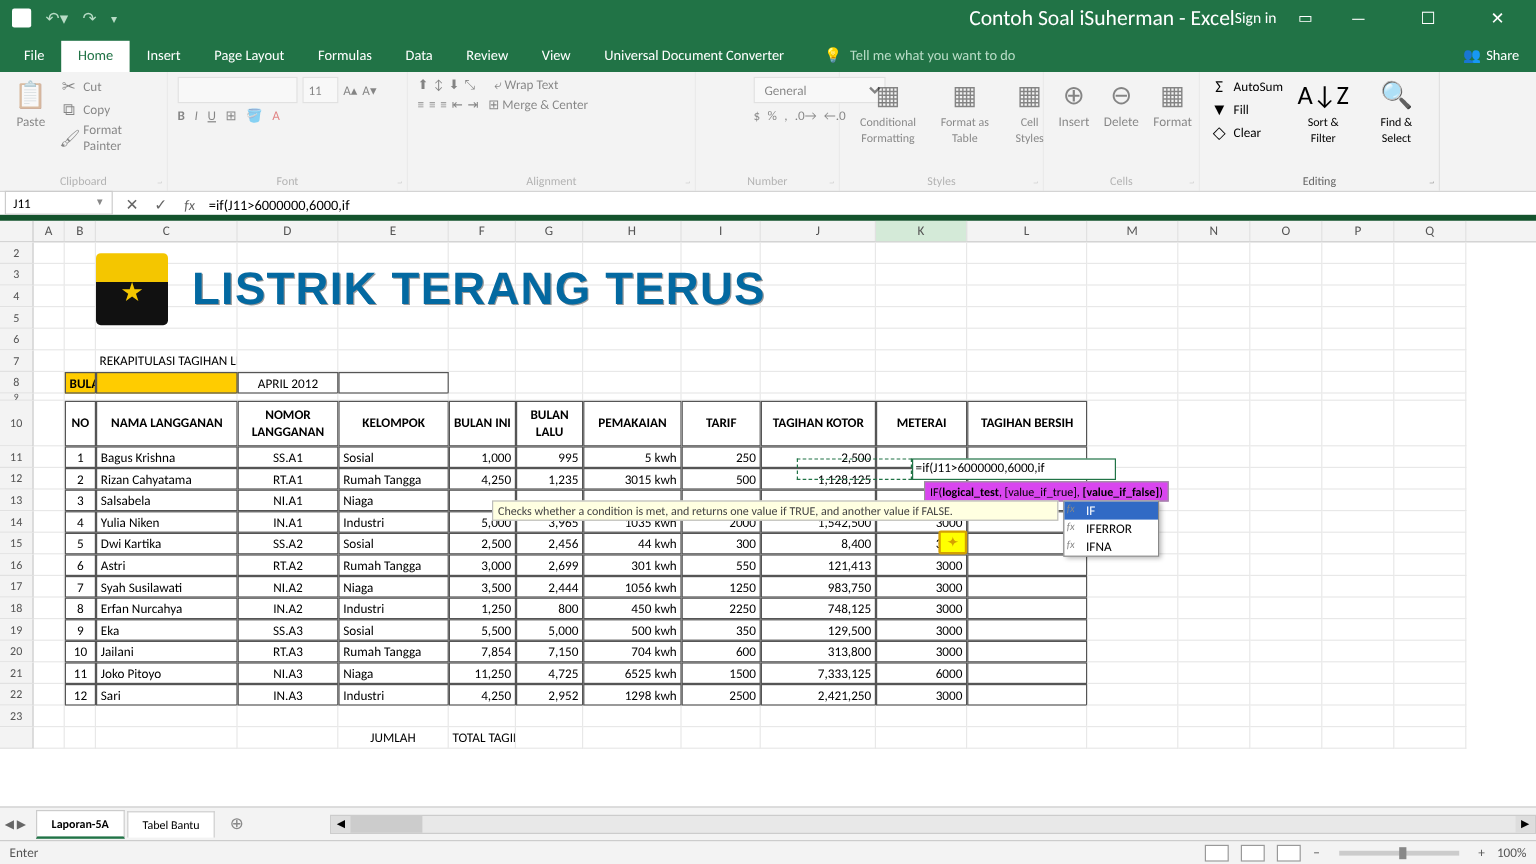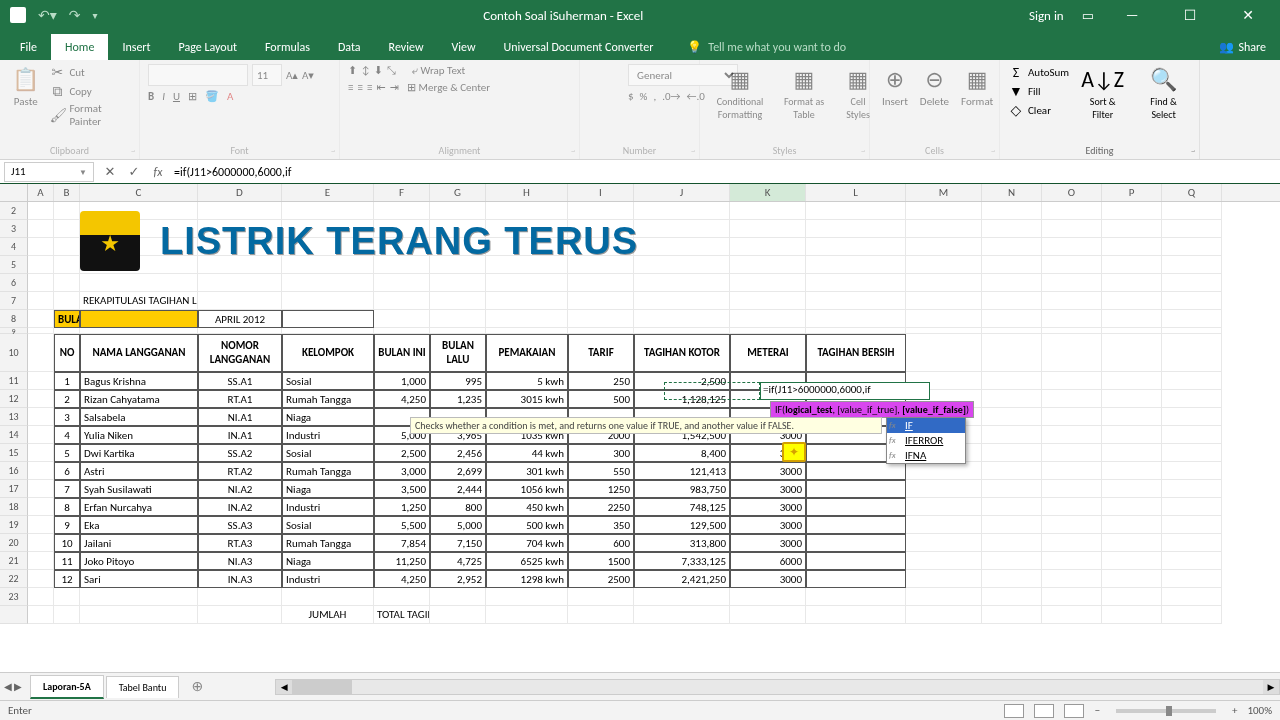--- a/index.html
+++ b/index.html
@@ -3,21 +3,21 @@
 <meta charset="utf-8">
 <style>
 * { box-sizing: border-box; margin: 0; padding: 0; font-family: "Segoe UI", Calibri, sans-serif; }
 body { background: #fff; font-size: 12px; overflow: hidden; width: 1280px; height: 720px; }
 
 
 .titlebar { background: #217346; height: 30px; display: flex; align-items: center; color: #fff; }
 .titlebar .qat { display: flex; align-items: center; gap: 12px; padding-left: 10px; }
 .titlebar .qat .save-icon { width: 16px; height: 16px; background: #fff; border-radius: 2px; position: relative; }
 .titlebar .qat .undo-icon, .titlebar .qat .redo-icon { font-size: 14px; color: #b8dcc6; }
-.titlebar .title { flex: 1; text-align: center; font-size: 13px; }
+.titlebar .title { flex: 1; text-align: right; font-size: 18px; }
 .titlebar .right { display: flex; align-items: center; gap: 18px; padding-right: 12px; font-size: 13px; }
 .titlebar .win-btn { width: 40px; text-align: center; font-size: 14px; }
 
 
 .ribbon-tabs { background: #217346; height: 30px; display: flex; align-items: flex-end; padding-left: 6px; }
 .ribbon-tabs .tab { padding: 6px 14px; color: #fff; font-size: 12px; cursor: pointer; }
 .ribbon-tabs .tab.active { background: #fff; color: #217346; }
 .ribbon-tabs .tell-me { flex: 1; color: #b8dcc6; padding-left: 20px; display: flex; align-items: center; gap: 6px; padding-bottom: 6px; }
 .ribbon-tabs .share { color: #fff; padding: 6px 14px; display: flex; align-items: center; gap: 4px; }
 
@@ -27,21 +27,21 @@
 .ribbon-group .group-label { text-align: center; font-size: 10px; color: #666; position: relative; }
 .ribbon-group .group-label::after { content: "⌐"; position: absolute; right: -4px; bottom: 0; font-size: 8px; color: #888; transform: rotate(180deg); }
 .ribbon-group.disabled { opacity: 0.45; }
 .ribbon-btn-big { display: flex; flex-direction: column; align-items: center; gap: 2px; padding: 2px 4px; font-size: 11px; }
 .ribbon-btn-big .ico { font-size: 22px; }
 .ribbon-row { display: flex; align-items: center; gap: 4px; font-size: 11px; }
 .ribbon-row .ico { font-size: 14px; width: 16px; text-align: center; }
 .ribbon-select { border: 1px solid #ccc; background: #fff; height: 22px; padding: 0 4px; font-size: 11px; }
 
 
-.formula-bar { height: 24px; border-bottom: 1px solid #14532d; display: flex; align-items: center; background: #fff; }
+.formula-bar { height: 24px; border-bottom: 5px solid #14532d; display: flex; align-items: flex-end; background: #fff; }
 .name-box { width: 90px; border: 1px solid #ccc; height: 20px; margin: 0 4px; padding: 0 6px; font-size: 11px; display: flex; align-items: center; justify-content: space-between; }
 .name-box .drop { color: #888; font-size: 8px; }
 .fb-btn { width: 24px; text-align: center; color: #666; font-size: 13px; }
 .fb-fx { font-style: italic; font-size: 12px; }
 .fb-input { flex: 1; padding-left: 4px; font-size: 12px; }
 
 
 .sheet-area { position: relative; height: calc(720px - 30px - 30px - 100px - 24px - 28px - 20px); overflow: hidden; }
 .col-headers { display: flex; height: 18px; background: #f3f3f3; border-bottom: 1px solid #ccc; }
 .col-headers .corner { width: 28px; border-right: 1px solid #ccc; }
@@ -68,21 +68,21 @@
 .logo-cell { position: absolute; left: 80px; top: 22px; width: 680px; height: 70px; display: flex; align-items: center; gap: 20px; }
 .logo-img { width: 60px; height: 60px; background: linear-gradient(180deg,#f4c600 40%,#111 40%); border-radius: 4px; position: relative; }
 .logo-img::after { content:"★"; position:absolute; top:50%; left:50%; transform:translate(-50%,-40%); color:#f4c600; font-size:22px; }
 .big-title { font-size: 38px; font-weight: bold; color: #0369a1; text-shadow: 1px 1px 0 #999; letter-spacing: 1px; font-family: "Arial Black", sans-serif; }
 
 
 .editing-cell { position: absolute; border: 1px solid #217346; background: #fff; font-size: 11px; padding: 0 2px; }
 .tooltip-hint { position: absolute; background: #ffffe1; border: 1px solid #bbb; font-size: 10px; padding: 1px 4px; color: #444; }
 .tooltip-syntax { position: absolute; background: #d946ef; border: 1px solid #999; font-size: 10px; padding: 1px 4px; }
 .func-dropdown { position: absolute; background: #fff; border: 1px solid #888; font-size: 11px; box-shadow: 2px 2px 4px rgba(0,0,0,0.3); }
-.func-dropdown div { padding: 1px 6px 1px 18px; position: relative; text-decoration: underline; }
+.func-dropdown div { padding: 1px 6px 1px 18px; position: relative; }
 .func-dropdown div::before { content:"fx"; position:absolute; left:2px; font-size:9px; color:#888; font-style:italic; }
 .func-dropdown div.sel { background: #316ac5; color: #fff; }
 
 .highlight-yellow { position: absolute; background: #ffff00; border: 2px solid #d4a000; border-radius: 2px; }
 .highlight-yellow::after { content:"✦"; position:absolute; left:50%; top:50%; transform:translate(-50%,-50%); color:#d4a000; font-size:12px; }
 
 
 .ants { position: absolute; border: 1px dashed #217346; }
 
 

